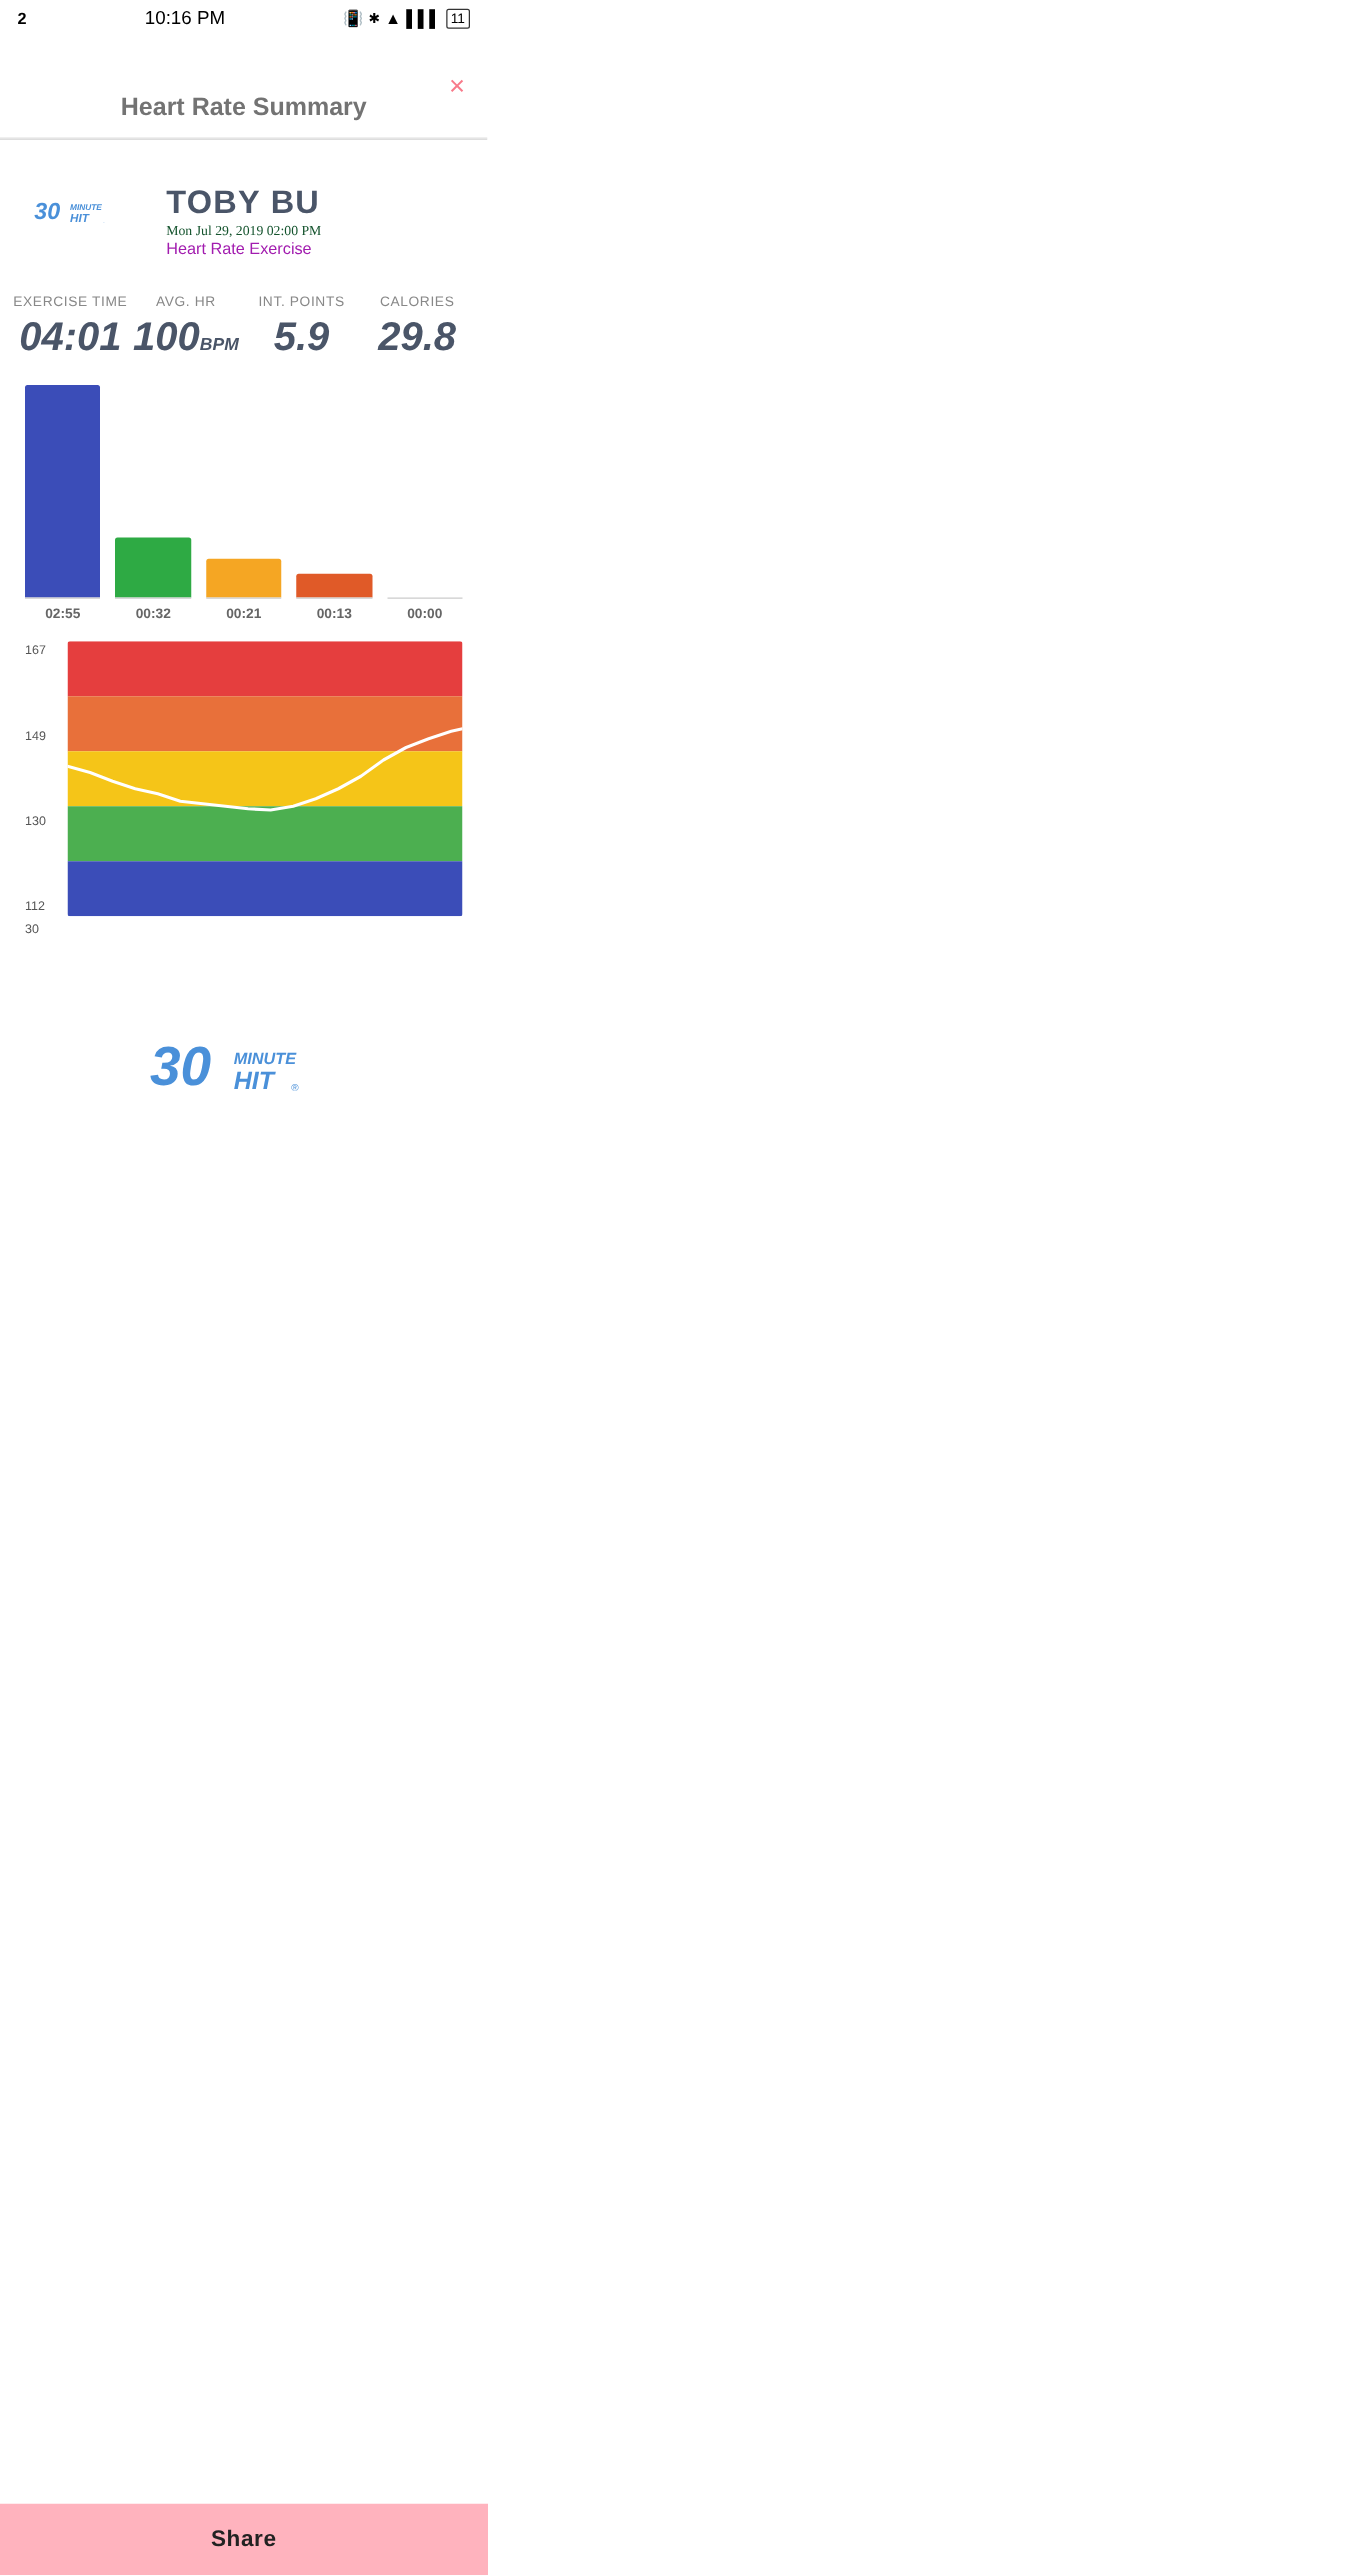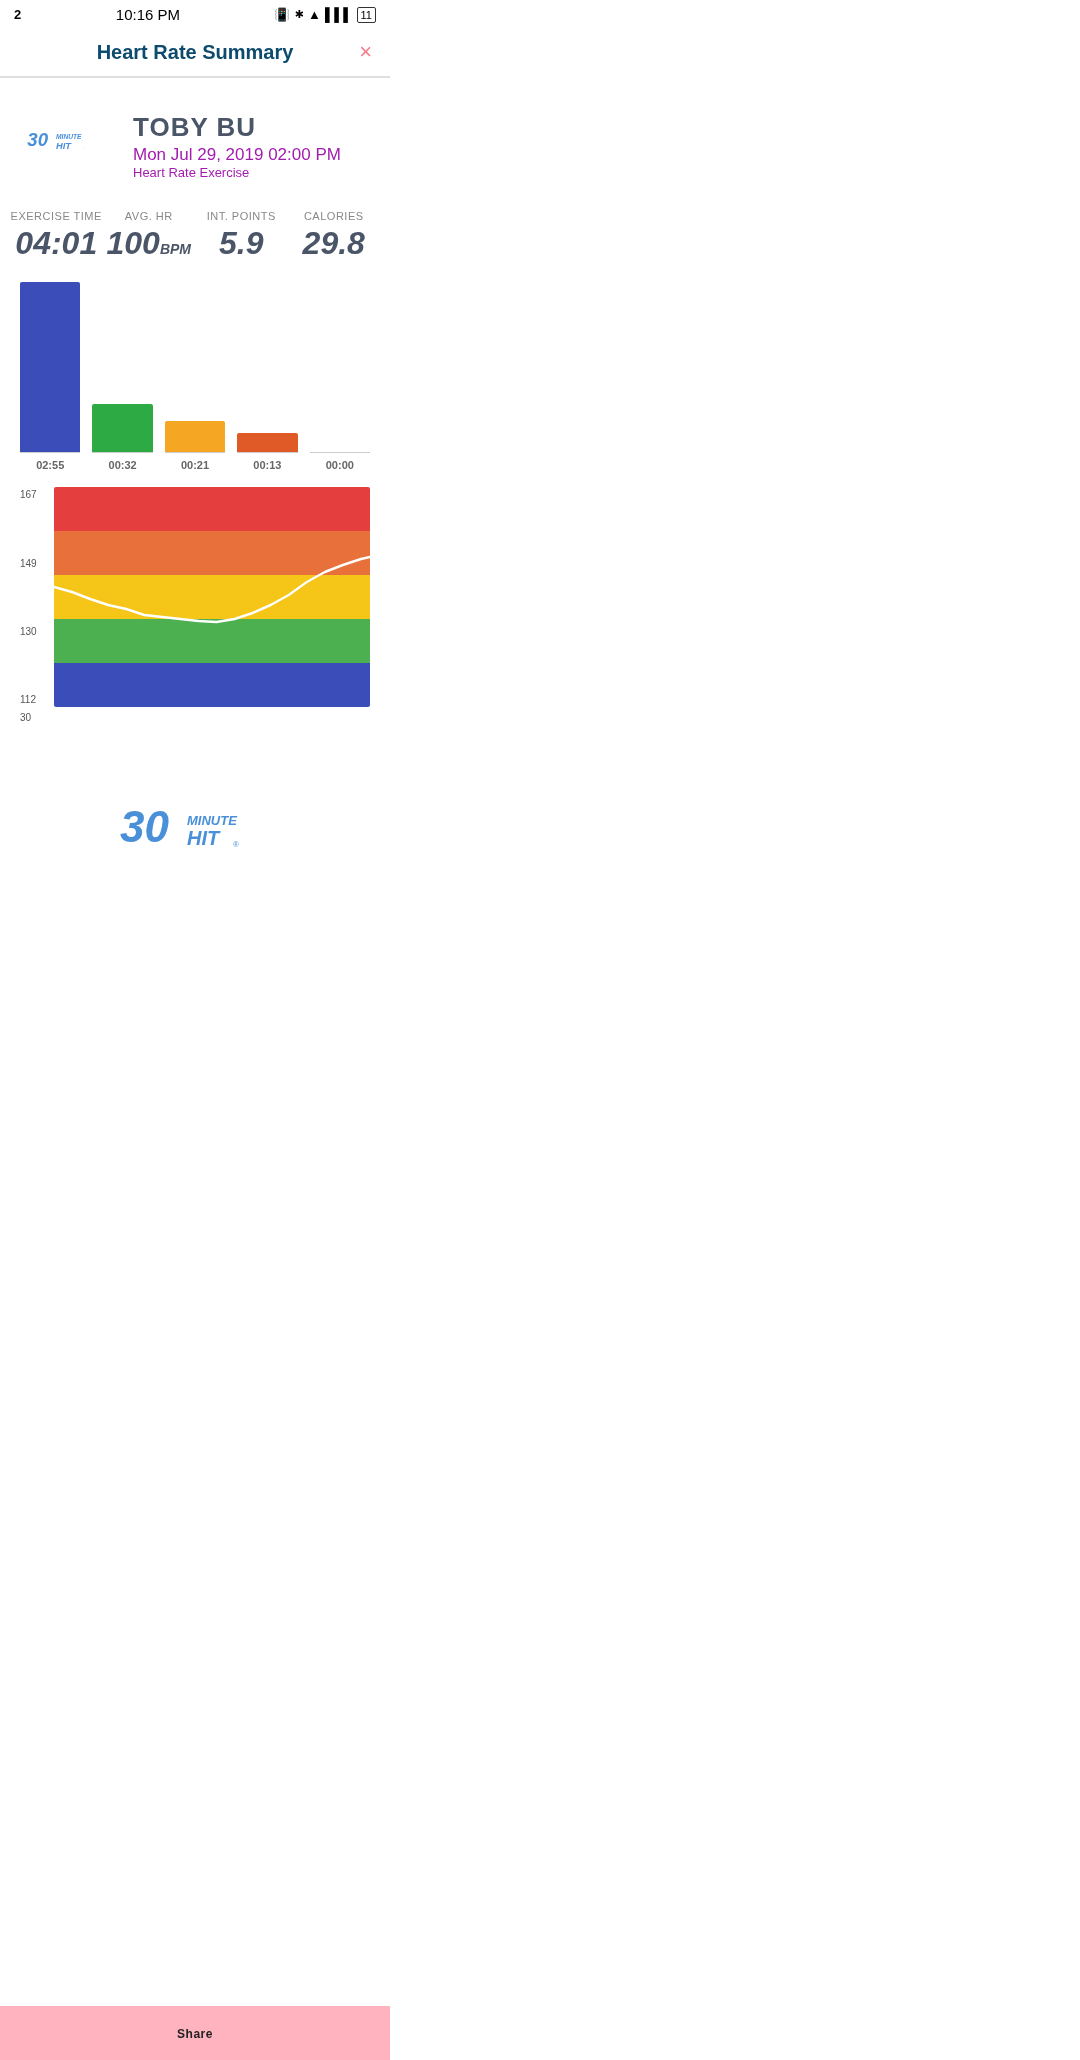--- a/index.html
+++ b/index.html
@@ -36,22 +36,23 @@
       display: flex;
       align-items: center;
       justify-content: center;
       padding: 14px 16px 12px;
       border-bottom: 1px solid #e0e0e0;
       position: relative;
     }
     .header-title {
       font-size: 20px;
       font-weight: 600;
-      color: #0c4a6e;
+      color: #737373;
       text-align: center;
+      margin-top: 34px;
     }
     .close-btn {
       position: absolute;
       right: 18px;
       top: 50%;
       transform: translateY(-50%);
       color: #f87a8a;
       font-size: 22px;
       cursor: pointer;
       line-height: 1;
@@ -71,23 +72,24 @@
     .logo-svg { width: 80px; height: 45px; }
     .profile-info { flex: 1; margin-left: 13px; }
     .profile-name {
       font-size: 26px;
       font-weight: 800;
       color: #4a5568;
       letter-spacing: 1px;
       text-transform: uppercase;
     }
     .profile-date {
-      font-size: 17px;
-      color: #a21caf;
+      font-size: 11px;
+      color: #14532d;
       margin-top: 2px;
+      font-family: Liberation Serif, serif;
     }
     .profile-type {
       font-size: 13px;
       color: #a21caf;
     }
 
     
     .stats-row {
       display: flex;
       justify-content: flex-end;
@@ -199,21 +201,21 @@
     .share-section {
       position: fixed;
       bottom: 0;
       left: 0;
       width: 390px;
       background: #ffb3be;
       padding: 18px;
       text-align: center;
     }
     .share-btn {
-      font-size: 12px;
+      font-size: 18px;
       font-weight: 700;
       color: #222;
       background: none;
       border: none;
       cursor: pointer;
       letter-spacing: 0.5px;
     }
 
     .divider {
       border: none;

